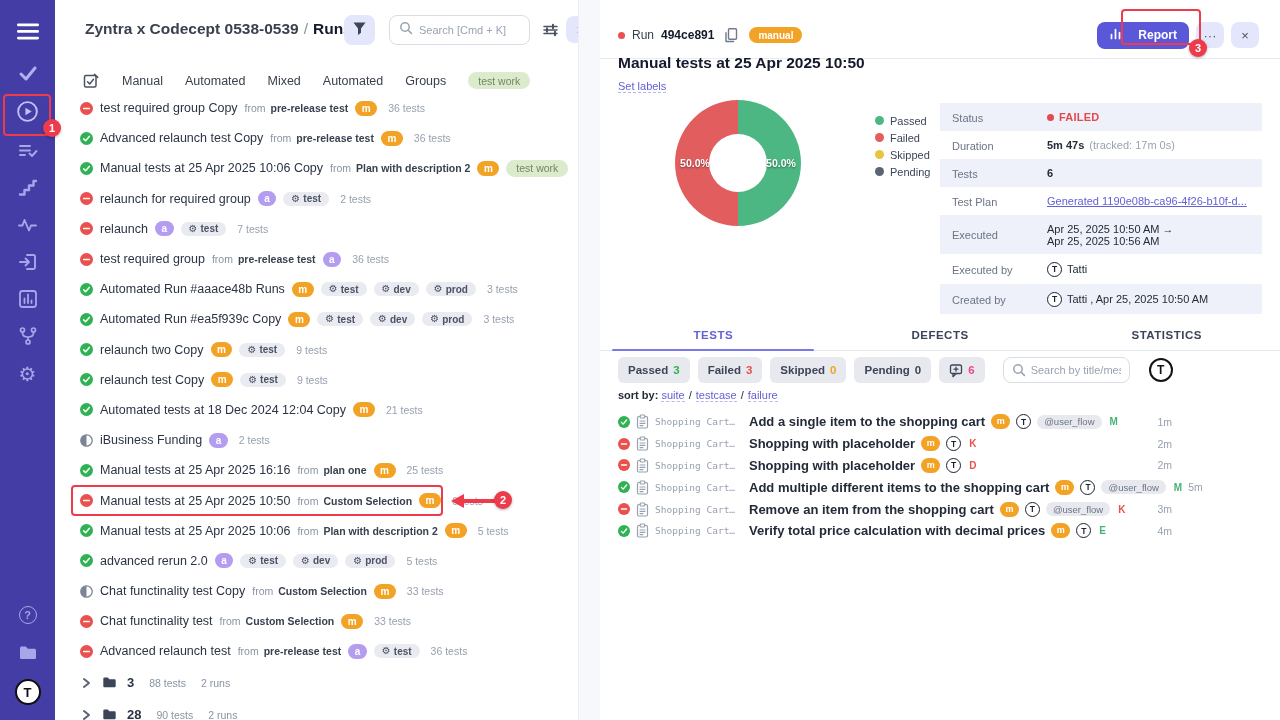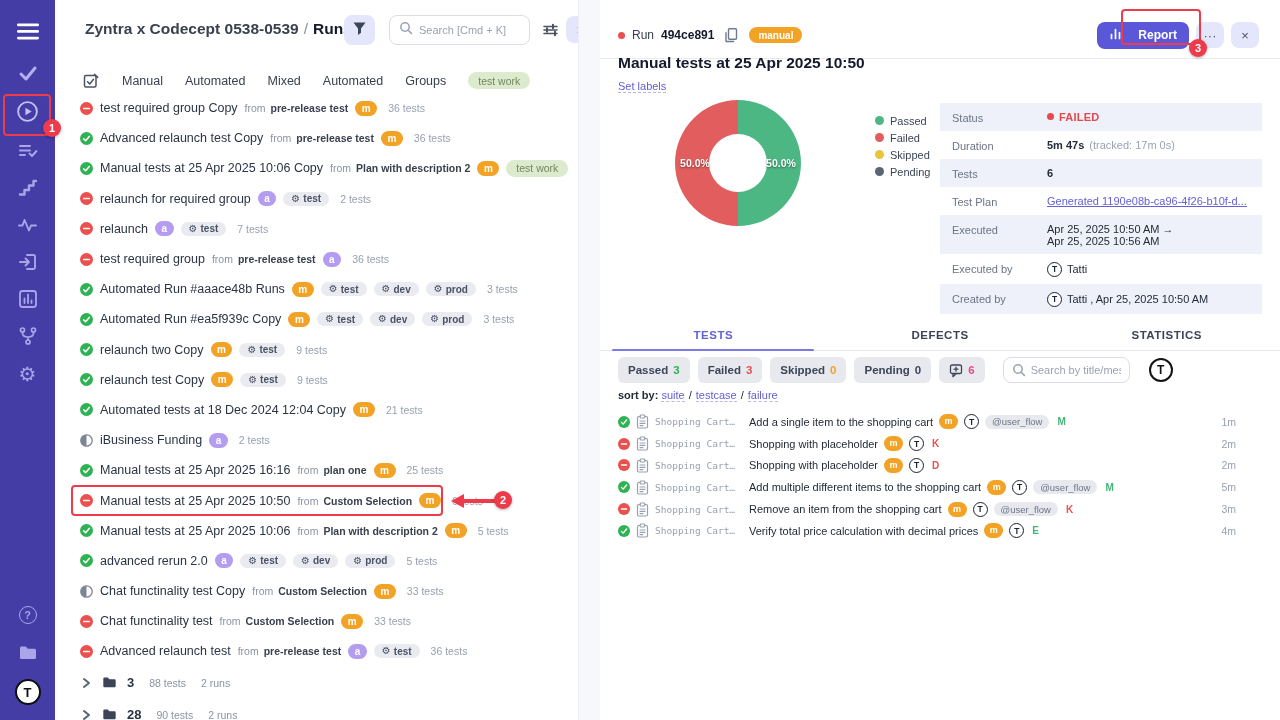--- a/index.html
+++ b/index.html
@@ -61,21 +61,21 @@
 
   .donut{position:absolute;left:75px;top:100px;width:126px;height:126px;border-radius:50%}
   .donut-hole{position:absolute;left:34px;top:34px;width:58px;height:58px;border-radius:50%;background:#fff}
   .donut-label{position:absolute;top:57px;width:46px;text-align:center;color:#fff;font-size:10.5px;font-weight:700;text-shadow:0 1px 2px rgba(0,0,0,.45)}
   .dl-left{left:-3px}.dl-right{right:-3px}
   .legend{position:absolute;left:275px;top:112px;list-style:none}
   .lg-item{display:flex;align-items:center;gap:6px;height:17px;font-size:11px;color:#3c4557}
   .lg-dot{width:9px;height:9px;border-radius:50%}
 
   .info-table{position:absolute;left:340px;top:103px;width:322px}
-  .info-row{display:flex;align-items:flex-start;padding:7.5px 12px;font-size:11px;min-height:28px}
+  .info-row{display:flex;align-items:center;padding:7.5px 12px;font-size:11px;min-height:28px}
   .info-row.alt{background:#eef1fa}
   .info-label{flex:0 0 95px;color:#6b7486;padding-top:1px}
   .info-value{color:#232b38;display:flex;align-items:center;gap:5px;flex-wrap:wrap;min-width:0}
   .status-failed-txt{color:#e5484d;font-weight:800;font-size:11px;letter-spacing:.2px}
   .mini-dot{width:7px;height:7px;border-radius:50%;background:#e5484d;display:inline-block}
   .v-bold{font-weight:700}
   .v-gray{color:#9aa3b2}
   .v-link{color:#6460d6;text-decoration:underline;white-space:nowrap;overflow:hidden;text-overflow:ellipsis;max-width:210px;cursor:pointer}
   .tavatar{width:15px;height:15px;border-radius:50%;border:1.4px solid #1b2230;background:#fff;color:#1b2230;font-weight:800;font-size:8.5px;display:inline-flex;align-items:center;justify-content:center;flex:0 0 15px}
 
@@ -89,25 +89,25 @@
   .search-box2{width:127px;height:26px;border:1px solid #d9dde5;border-radius:8px;background:#fff;display:flex;align-items:center;gap:5px;padding:0 8px;margin-left:10px}
   .tlogo{width:24px;height:24px;border-radius:50%;border:2.2px solid #131313;background:#fff;color:#131313;font-weight:800;font-size:12px;display:flex;align-items:center;justify-content:center;margin-left:11px;cursor:pointer}
 
   .sort-row{position:absolute;left:18px;top:389px;font-size:11px;color:#232b38;font-weight:700}
   .sort-link{color:#6460d6;font-weight:400;border-bottom:1px dashed #b9b7ee;cursor:pointer}
   .sort-sep{color:#232b38;font-weight:400;margin:0 4px}
 
   .test-list{position:absolute;left:0;top:411px;width:680px}
   .test-row{height:21.8px;display:flex;align-items:center;gap:6px;padding-left:18px;cursor:pointer;white-space:nowrap}
   .suite{font-family:"DejaVu Sans Mono",monospace;font-size:9.5px;color:#98a1b0;width:88px;overflow:hidden;flex:0 0 88px}
-  .t-title{font-size:11px;color:#232b38;font-weight:400}
+  .t-title{font-size:13px;color:#232b38;font-weight:700}
   .badge-m.small{font-size:9px;padding:1px 5.5px}
   .uflow{background:#e7e9ee;border-radius:8px;padding:1.5px 7px;font-size:9.5px;color:#6b7486}
   .letter{font-size:10px;font-weight:700;margin-left:2px}
-  .t-time{margin-left:auto;margin-right:44px;color:#98a1b0;font-size:10.5px}
+  .t-time{margin-left:auto;margin-right:108px;color:#98a1b0;font-size:10.5px}
 
   
   .ann-box{position:absolute;border:2.6px solid #ee3b4b;border-radius:4px;z-index:40;pointer-events:none}
   .ann-badge{position:absolute;width:18px;height:18px;border-radius:50%;background:#ee3b4b;color:#fff;font-size:11px;font-weight:700;display:flex;align-items:center;justify-content:center;z-index:41;box-shadow:0 1px 3px rgba(0,0,0,.3)}
   .ann-arrow{position:absolute;z-index:41}
 </style>
 </head>
 <body>
 
 <div class="app">

